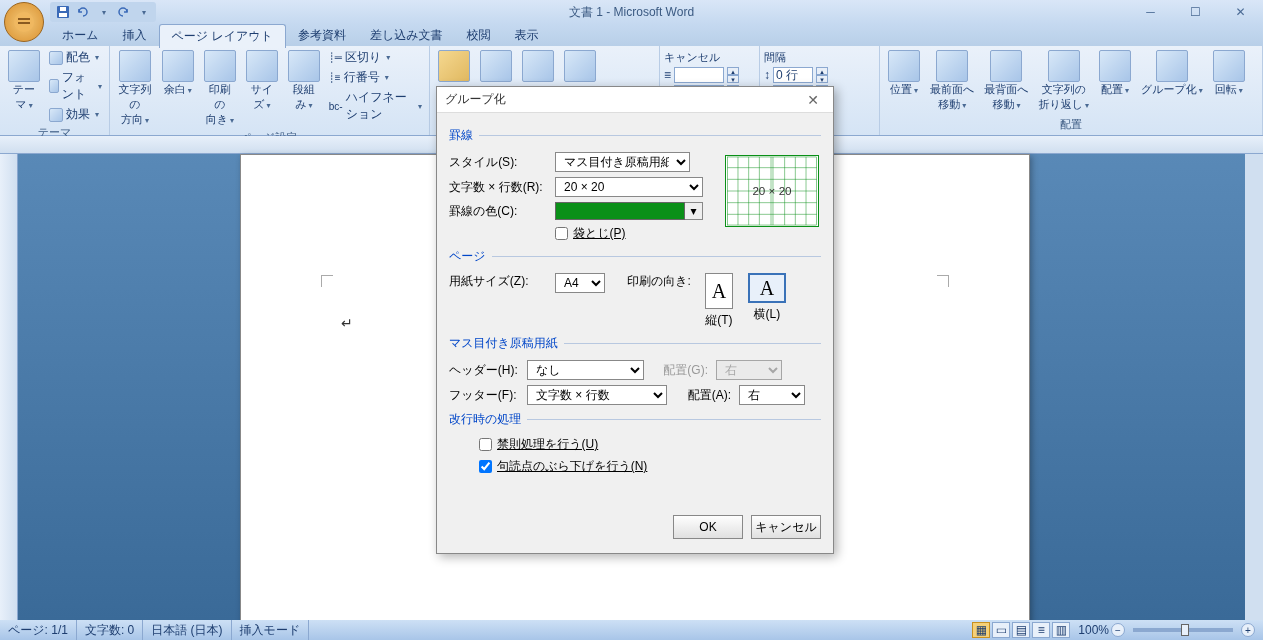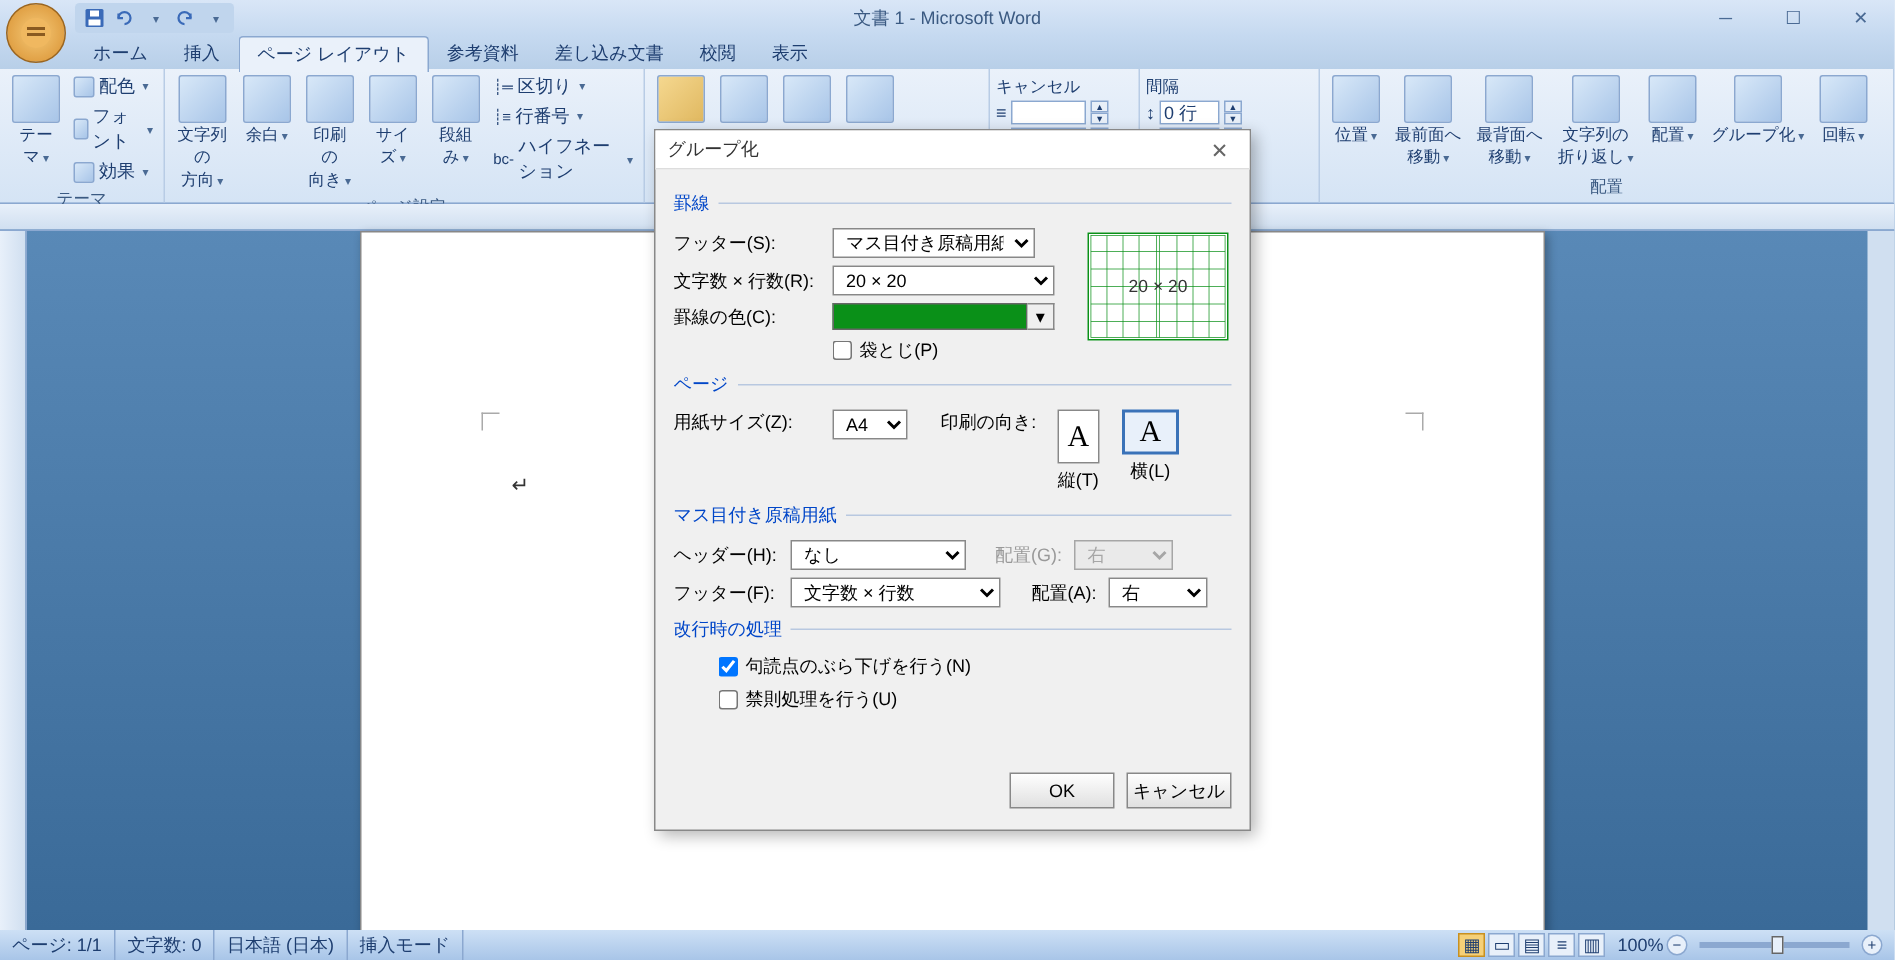--- a/index.html
+++ b/index.html
@@ -51,21 +51,21 @@
 .dialog-title { height: 26px; background: #fff; display: flex; align-items: center; padding: 0 8px; color: #333; border-bottom: 1px solid #ddd;}
 .dialog-close { margin-left: auto; width: 24px; text-align: center; cursor: pointer; color: #666; font-size: 14px; }
 .dialog-body { padding: 8px 12px 14px 12px; }
 .fieldset-label { color: #0046c8; font-size: 12px; display: flex; align-items: center; gap: 6px; margin: 6px 0 8px 0; }
 .fieldset-label::after { content: ""; flex: 1; height: 1px; background: #b8c8e0; }
 .form-row { display: flex; align-items: center; margin: 5px 0; gap: 8px; }
 .form-label { width: 98px; font-size: 12px; }
 .form-select { height: 20px; border: 1px solid #888; background: #fff; font-size: 12px; padding: 0 4px; }
 .form-select.disabled { background: #e8e8e8; color: #888;}
 .color-swatch { width: 130px; height: 18px; background: #0a9018; border: 1px solid #666; }
-.checkbox-row { display: flex; align-items: center; gap: 5px; font-size: 12px; margin: 5px 0; }
+.checkbox-row { display: flex; align-items: center; gap: 5px; font-size: 12px; margin: 5px 0; text-decoration: underline; }
 .checkbox-row input { width: 13px; height: 13px; }
 .preview-box { position: absolute; right: 14px; top: 42px; width: 94px; height: 72px; border: 1px solid #0a9018; background: #fff; }
 .preview-grid { width:100%; height:100%; }
 .orient-btn { width: 40px; display: flex; flex-direction: column; align-items: center; gap: 3px; cursor: pointer; }
 .orient-icon { width: 32px; height: 36px; border: 1px solid #888; background: #fff; display:flex; align-items:center; justify-content:center; font-size:20px; font-family: serif;}
 .orient-icon.selected { border: 2px solid #3a72b8; background: #e8f0fa;}
 .dialog-buttons { display: flex; justify-content: flex-end; gap: 8px; margin-top: 40px; }
 .dlg-btn { width: 70px; height: 24px; background: linear-gradient(to bottom, #fefefe, #e0e0e0); border: 1px solid #888; cursor: pointer; font-size: 12px; }
 
 
@@ -319,21 +319,21 @@
 
 <div class="dialog">
   <div class="dialog-title">
     <span>グループ化</span>
     <span class="dialog-close">✕</span>
   </div>
   <div class="dialog-body" style="position:relative;">
     <div class="fieldset-label">罫線</div>
 
     <div class="form-row">
-      <div class="form-label">フッター(S):</div>
+      <div class="form-label">スタイル(S):</div>
       <select class="form-select" style="width:135px;"><option>マス目付き原稿用紙</option></select>
     </div>
     <div class="form-row">
       <div class="form-label">文字数 × 行数(R):</div>
       <select class="form-select" style="width:148px;"><option>20 × 20</option></select>
     </div>
     <div class="form-row">
       <div class="form-label">罫線の色(C):</div>
       <div style="display:flex;">
           <div class="color-swatch"></div>
@@ -391,26 +391,26 @@
     </div>
     <div class="form-row">
       <div class="form-label" style="width:70px;">フッター(F):</div>
       <select class="form-select" style="width:140px;"><option>文字数 × 行数</option></select>
       <div style="width:56px; text-align:right;">配置(A):</div>
       <select class="form-select" style="width:66px;"><option>右</option></select>
     </div>
 
     <div class="fieldset-label">改行時の処理</div>
     <div class="checkbox-row" style="margin-left:30px;">
+      <input type="checkbox" style="">
+      <span>禁則処理を行う(U)</span>
+    </div>
+    <div class="checkbox-row" style="margin-left:30px;">
       <input type="checkbox" checked="" style="">
       <span>句読点のぶら下げを行う(N)</span>
-    </div>
-    <div class="checkbox-row" style="margin-left:30px;">
-      <input type="checkbox" style="">
-      <span>禁則処理を行う(U)</span>
     </div>
 
     <div class="dialog-buttons">
       <button class="dlg-btn">OK</button>
       <button class="dlg-btn">キャンセル</button>
     </div>
   </div>
 </div>
 
 <div class="statusbar">

